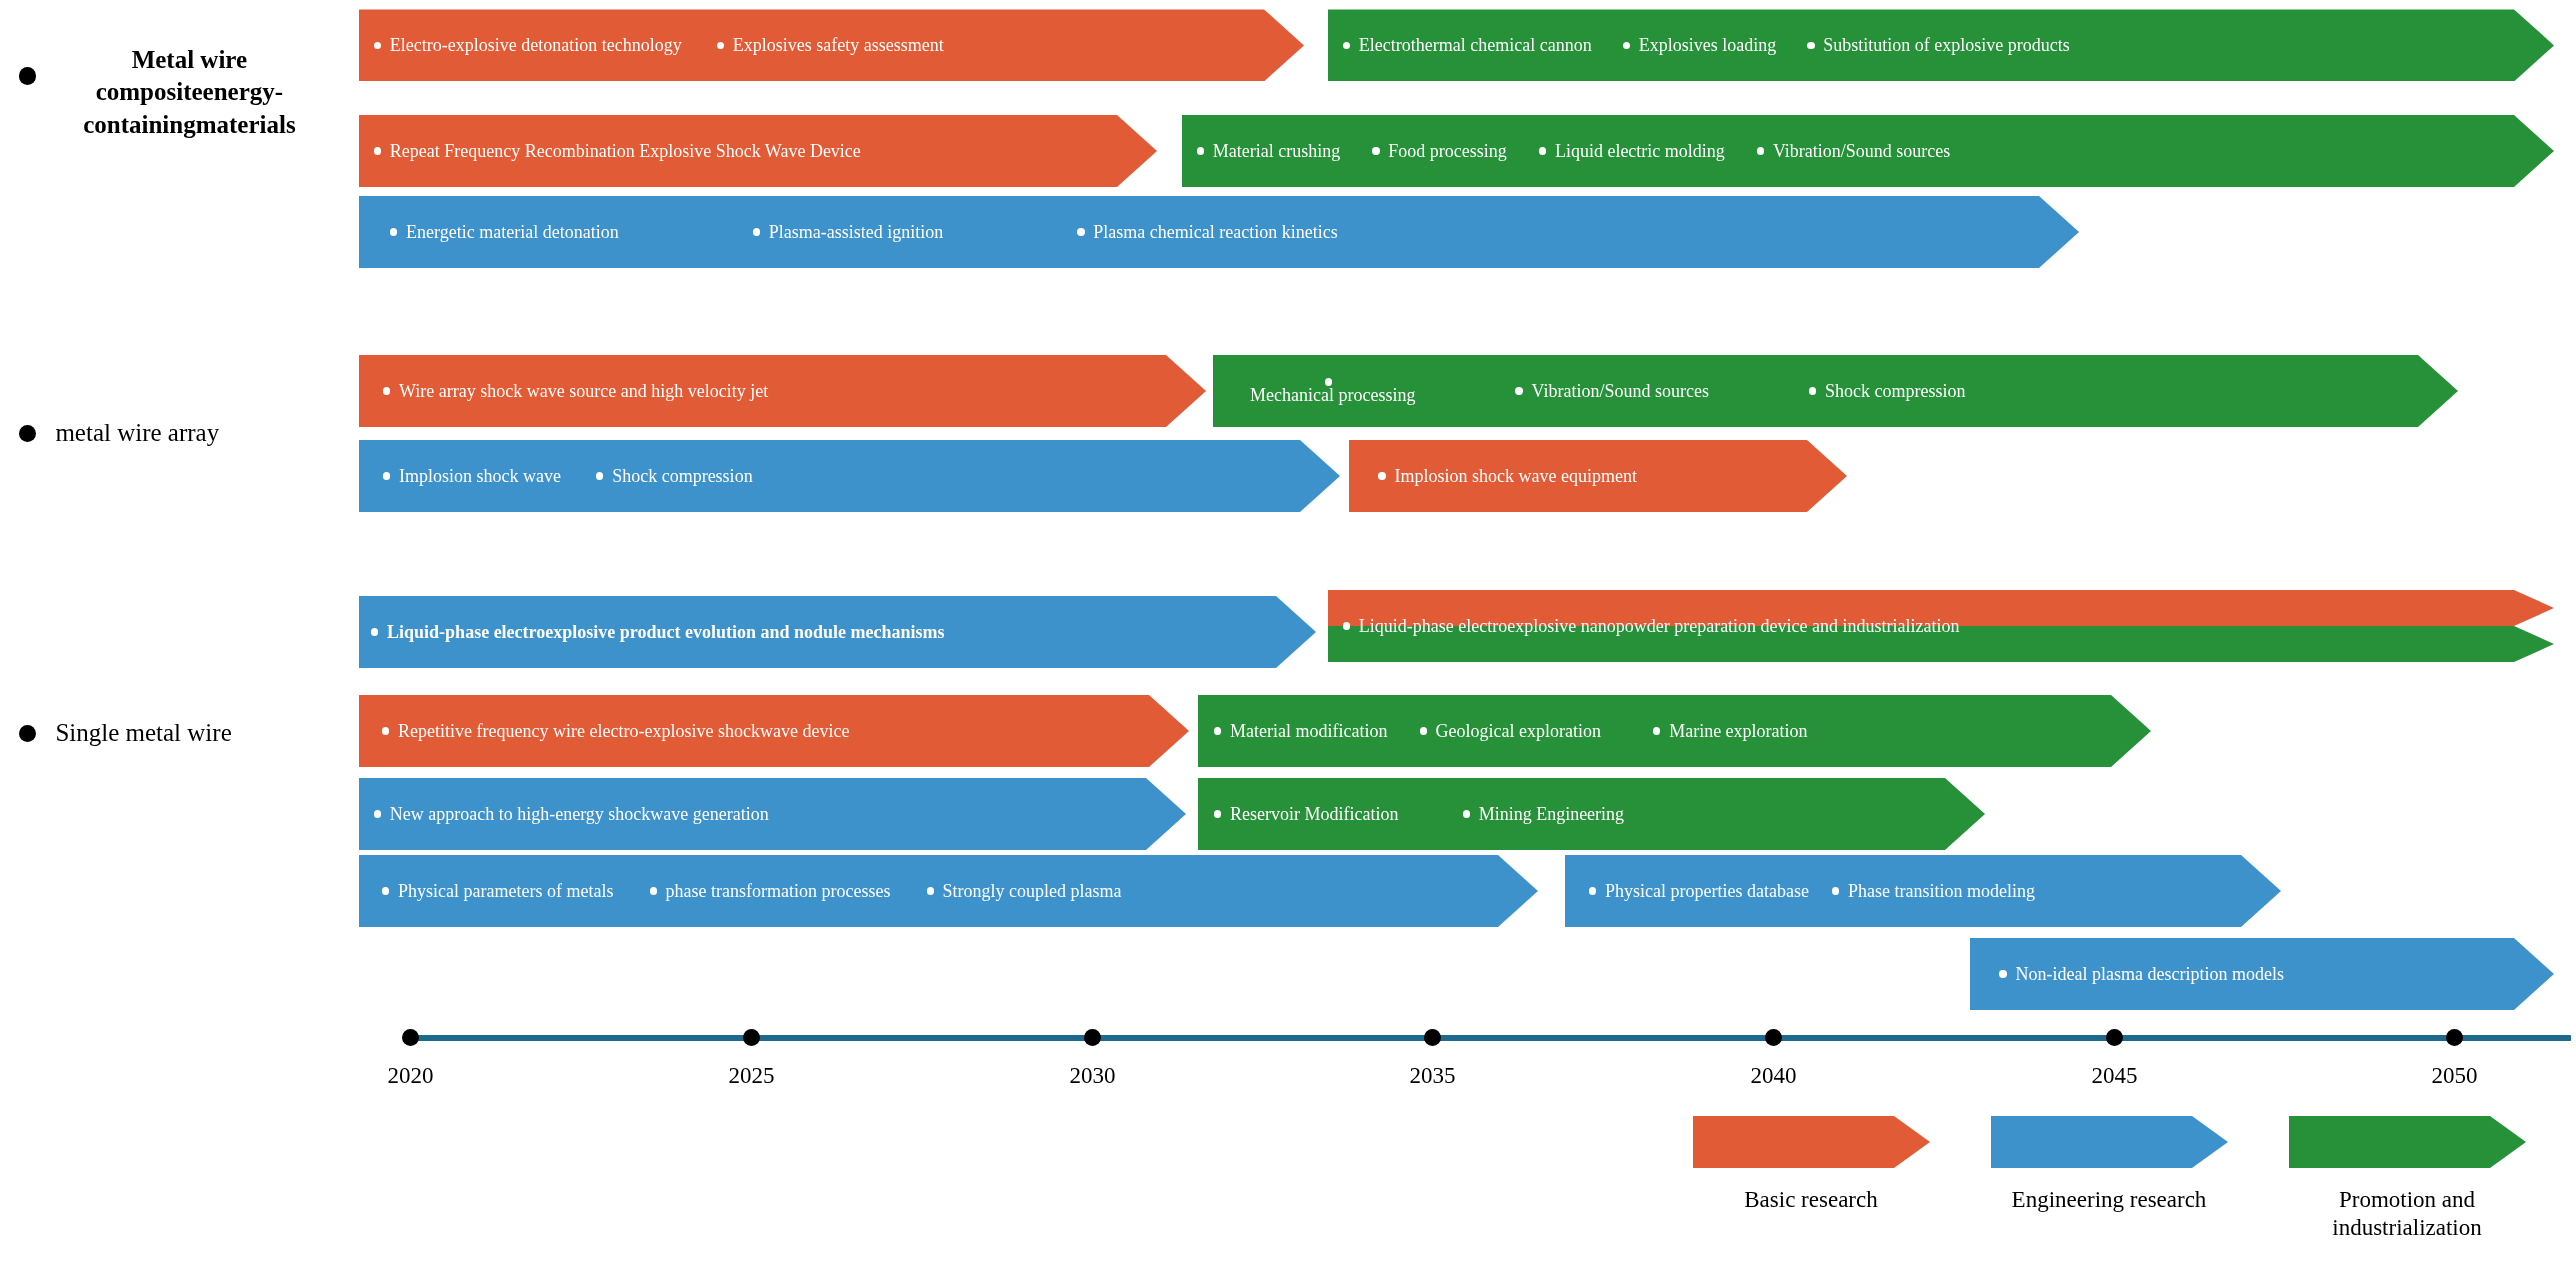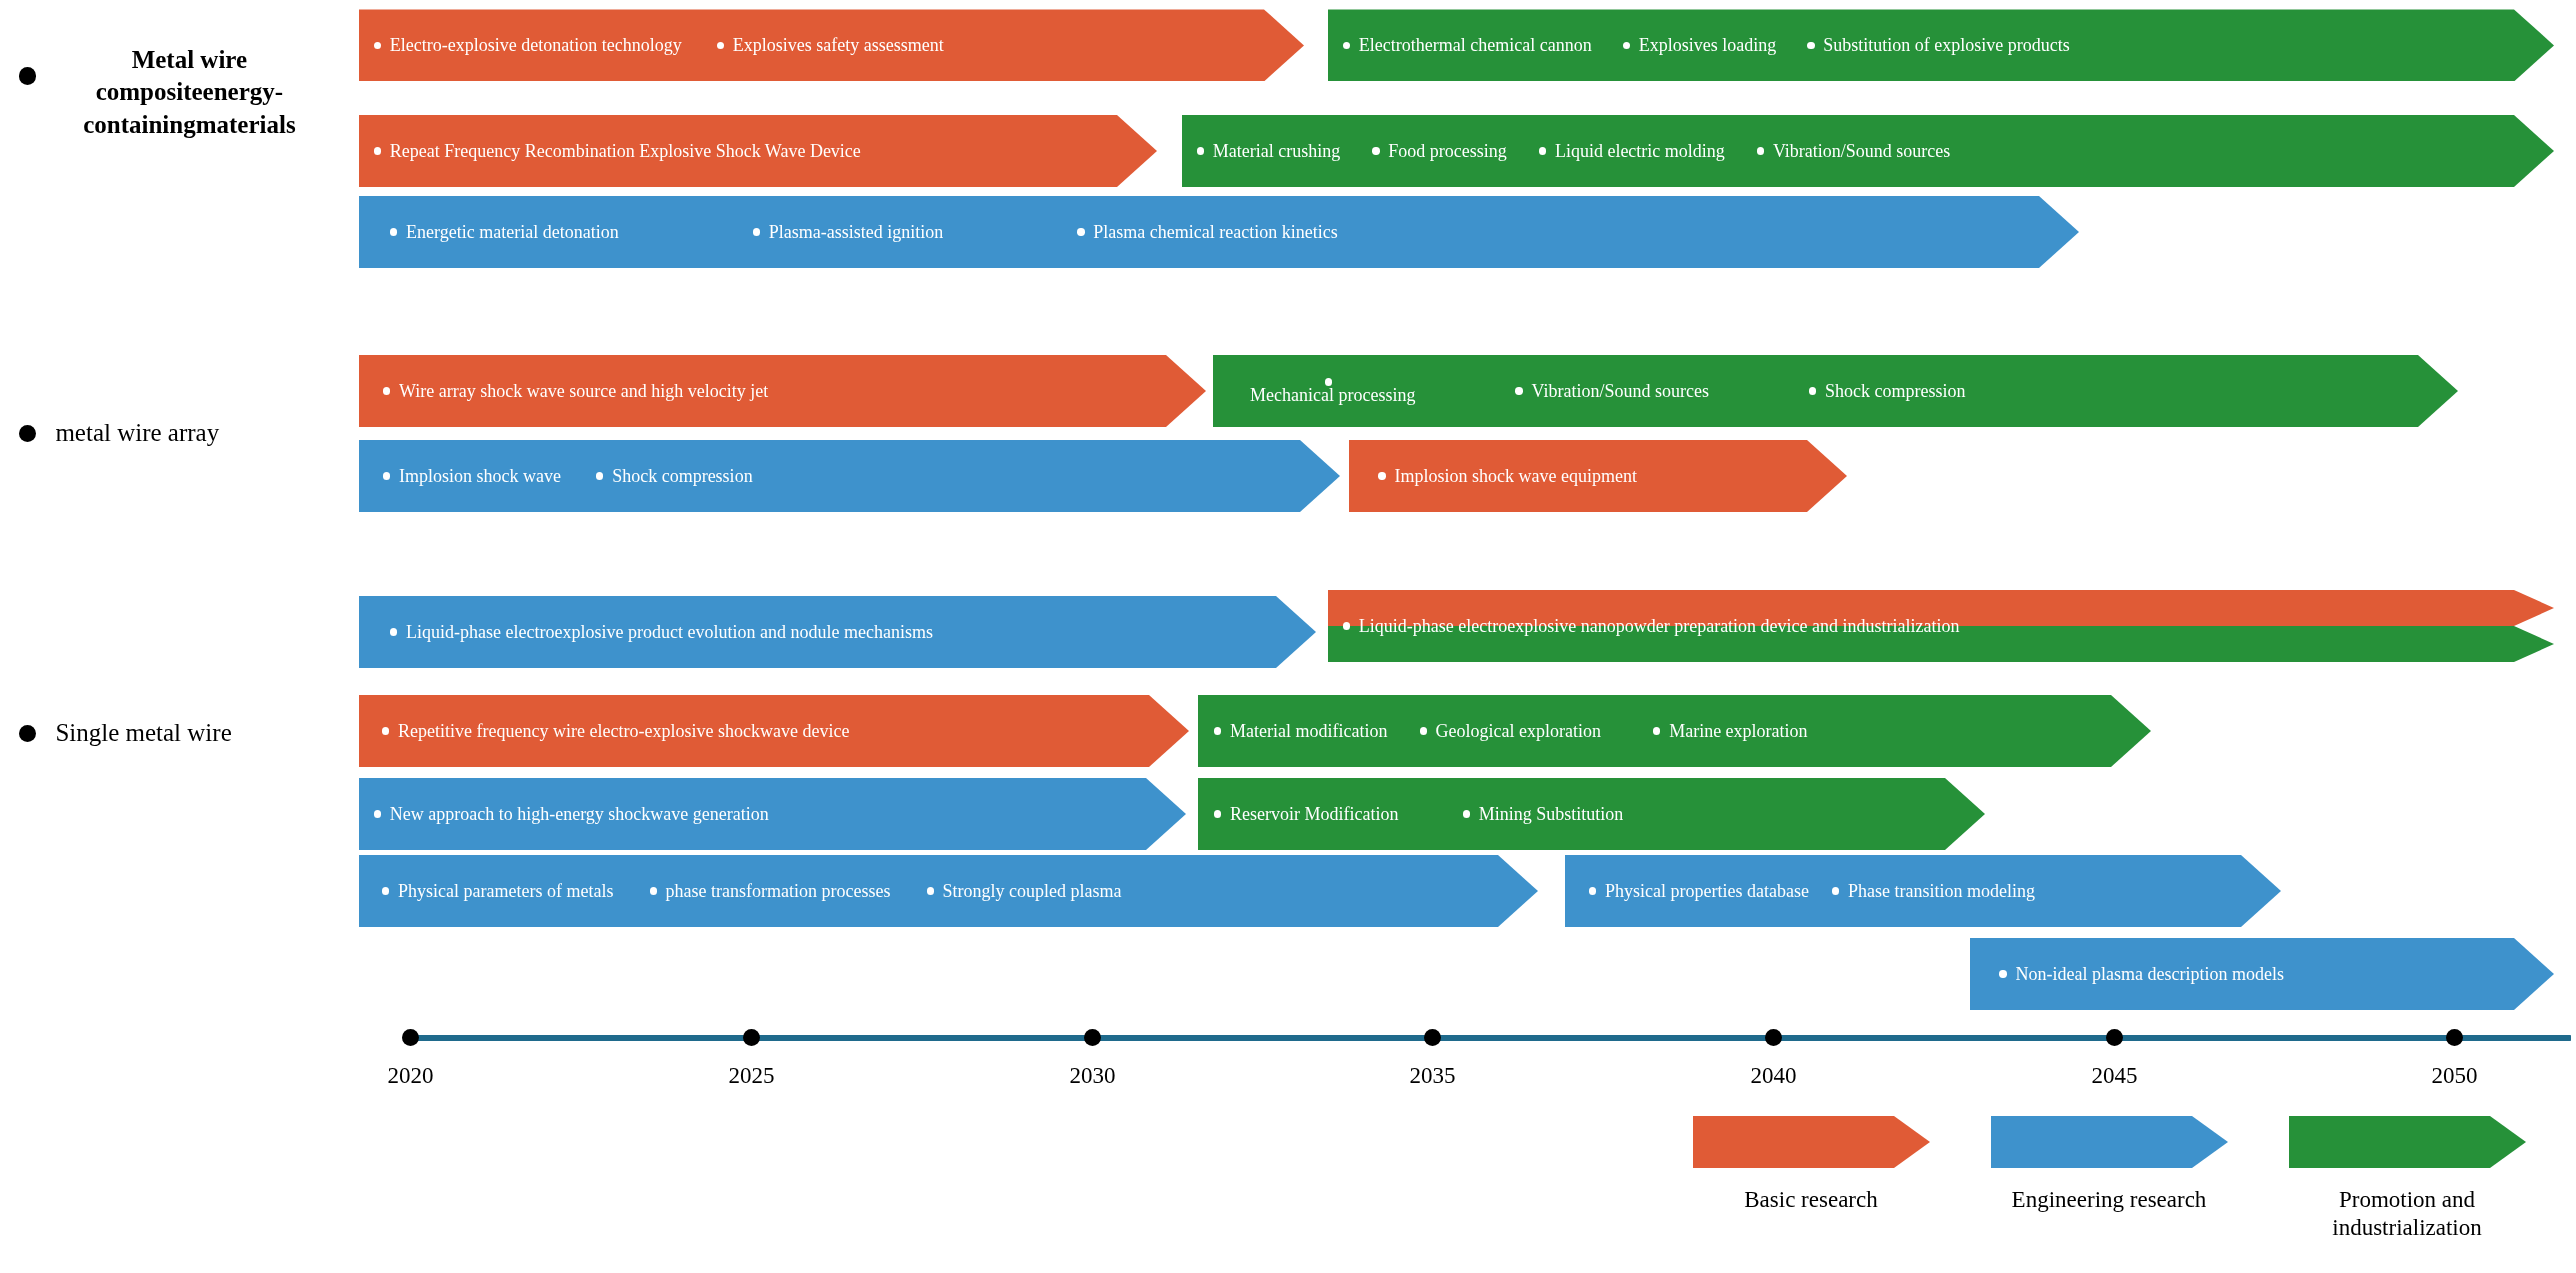--- a/index.html
+++ b/index.html
@@ -237,21 +237,21 @@
         <span class="bullet"></span>
         <span class="lbl">Implosion shock wave equipment</span>
       </span>
     </div>
       </div>
   </div>
 
   <div class="arrow" style="left:359px;top:596px;width:957px;height:72px;">
     <div class="ar-shape blue" style="--hw:40px;"></div>
     <div class="content">
-        <div class="inner" style="padding-left:31px;">
+        <div class="inner" style="padding-left:12px;font-weight:bold;">
       <span class="item">
         <span class="bullet"></span>
         <span class="lbl">Liquid-phase electroexplosive product evolution and nodule mechanisms</span>
       </span>
     </div>
       </div>
   </div>
 
   <div class="arrow" style="left:1328px;top:590px;width:1226px;height:36px;">
     <div class="ar-shape orange" style="--hw:40px;"></div>
@@ -319,21 +319,21 @@
   <div class="arrow" style="left:1198px;top:778px;width:787px;height:72px;">
     <div class="ar-shape green" style="--hw:40px;"></div>
     <div class="content">
         <div class="inner" style="padding-left:16px;">
       <span class="item" style="margin-right:64px;">
         <span class="bullet"></span>
         <span class="lbl">Reservoir Modification</span>
       </span>
       <span class="item">
         <span class="bullet"></span>
-        <span class="lbl">Mining Substitution</span>
+        <span class="lbl">Mining Engineering</span>
       </span>
     </div>
       </div>
   </div>
 
   <div class="arrow" style="left:359px;top:855px;width:1179px;height:72px;">
     <div class="ar-shape blue" style="--hw:40px;"></div>
     <div class="content">
         <div class="inner" style="padding-left:23px;">
       <span class="item" style="margin-right:36px;">

